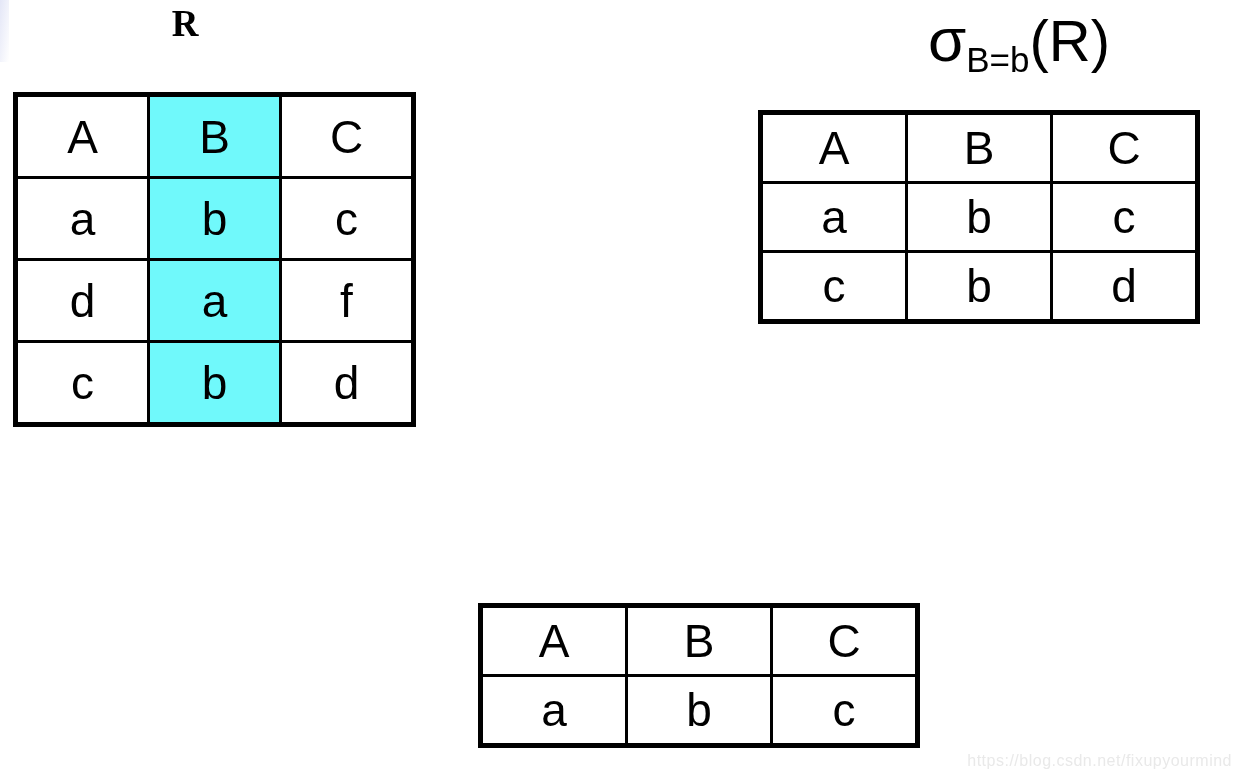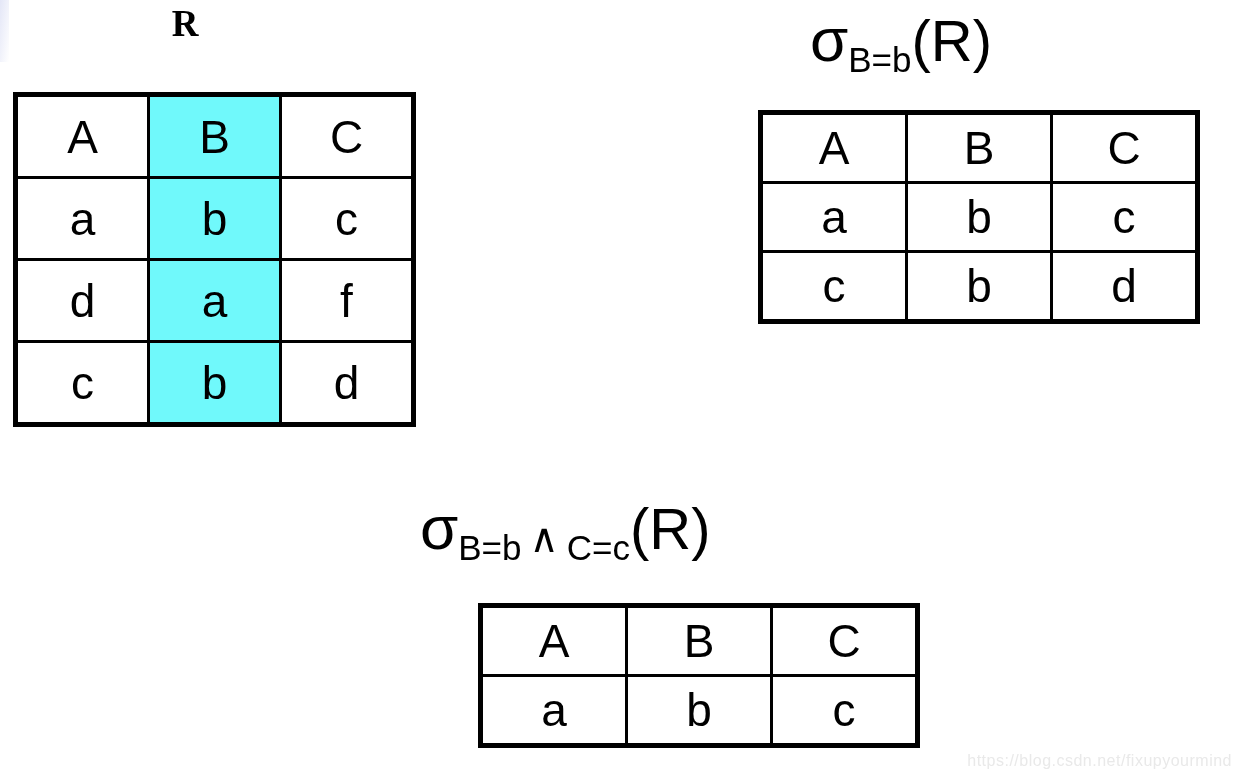--- a/index.html
+++ b/index.html
@@ -44,21 +44,21 @@
   #title-r {
     position: absolute;
     left: 60px; top: 2px; width: 250px;
     text-align: center;
     font-family: "Liberation Serif", serif;
     font-weight: bold;
     font-size: 37px;
   }
   .formula {
     position: absolute;
-    text-align: left;
+    text-align: right;
     white-space: nowrap;
     line-height: 80px;
     height: 84px;
   }
   #title-sb  { left: 810px; top: 0px;   width: 300px; }
   #title-sbc { left: 420px; top: 488px; width: 490px; }
   .f-sig  { font-size: 62px; }
   .f-big  { font-size: 58px; }
   .f-sub  { font-size: 35px; position: relative; top: 11px; }
   .f-wedge{ font-size: 40px; position: relative; top: 3px; padding: 0 8px; }
@@ -121,23 +121,20 @@
         <td>c</td>
       </tr>
       <tr>
         <td>c</td>
         <td>b</td>
         <td>d</td>
       </tr>
     </tbody>
   </table>
 
-  <div class="formula" id="title-sbc">
-    <span class="f-sig">σ</span><span class="f-sub">B=b</span><span class="f-wedge">∧</span><span class="f-sub">C=c</span><span class="f-big">(R)</span>
-  </div>
 
   <table class="rel" id="table-sbc">
     <tbody>
       <tr>
         <td>A</td>
         <td>B</td>
         <td>C</td>
       </tr>
       <tr>
         <td>a</td>

